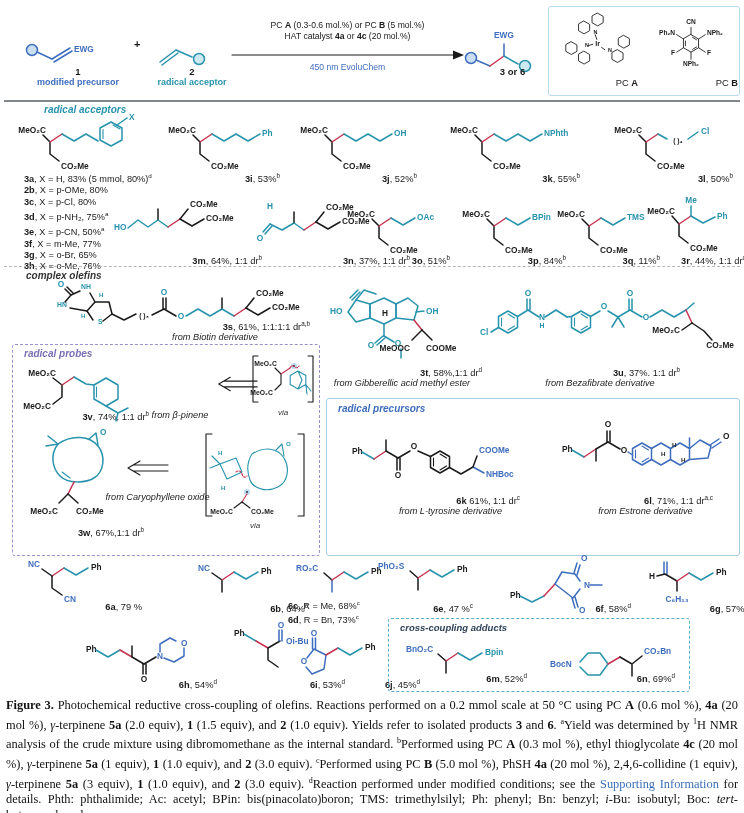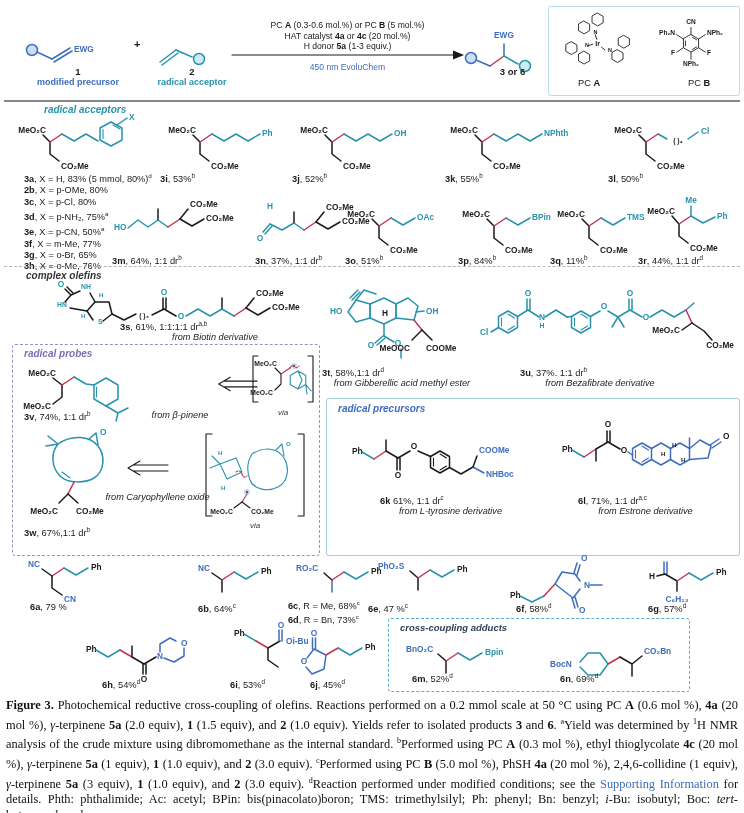--- a/index.html
+++ b/index.html
@@ -1,19 +1,19 @@
 <!DOCTYPE html>
 <html><head>
 <meta charset="utf-8">
 <style>
   html,body{margin:0;padding:0;background:#fff;}
   #fig{position:relative;width:744px;height:813px;background:#fff;overflow:hidden;
        font-family:"Liberation Sans",sans-serif;color:#1a1a1a;}
   .abs{position:absolute;}
-  .clabel{font-size:9.3px;text-align:left;color:#1a1a1a;white-space:nowrap;}
+  .clabel{font-size:9.3px;text-align:right;color:#1a1a1a;white-space:nowrap;}
   .clabel sup, .sub-row sup{font-size:68%;}
   .sub-row{font-size:9.2px;line-height:11.3px;white-space:nowrap;}
   .sec-title{font-style:italic;font-weight:bold;font-size:10px;white-space:nowrap;}
   .t-teal{color:#2793AC}.t-dark{color:#333}.t-purple{color:#7A6FB4}
   .t-blue{color:#3E6DBE}.t-navy{color:#2E4057}
   .from{font-style:italic;font-size:9.2px;color:#222;text-align:center;white-space:nowrap;}
   .cond{font-size:8.6px;line-height:10.6px;text-align:center;}
   .cond-blue{color:#3E6DBE;}
   .numlbl{font-size:9.5px;font-weight:bold;text-align:center;line-height:11px;}
   .rolelbl{font-size:9px;font-weight:bold;text-align:center;line-height:11px;}
@@ -66,21 +66,20 @@
     <path class="kT" d="M10,36 L26,24 M12,39 L28,27"></path>
       <path class="kT" d="M26,24 L42,31"></path>
     <circle cx="49" cy="33" r="5.5" fill="#CDEAF0" stroke="#2793AC" stroke-width="1.5"></circle>
   </svg>
   <div class="abs numlbl" style="left:142px;top:66px;width:100px">2</div>
   <div class="abs rolelbl t-teal" style="left:142px;top:77px;width:100px">radical acceptor</div>
 
   <div class="abs cond" style="left:230px;top:20px;width:235px">
     <div><span>PC </span><span class="bb">A</span><span> (0.3-0.6 mol.%) or PC </span><span class="bb">B</span><span> (5 mol.%)</span></div>
     <div><span>HAT catalyst </span><span class="bb">4a</span><span> or </span><span class="bb">4c</span><span> (20 mol.%)</span></div>
-    <div><span>H donor </span><span class="bb">5a</span><span> (1-3 equiv.)</span></div>
   </div>
   <svg class="abs" style="left:230px;top:48px" width="236" height="14" viewBox="0 0 236 14">
     <path class="kB thin" d="M2,7 L224,7"></path>
       <polygon class="fillB" points="234,7 223,2.5 223,11.5"></polygon>
   </svg>
   <div class="abs cond" style="left:230px;top:62px;width:235px">
     <div class="cond-blue"><span>450 nm EvoluChem</span></div>
   </div>
 
   <svg class="abs" style="left:462px;top:20px" width="100" height="54" viewBox="0 0 100 54">

